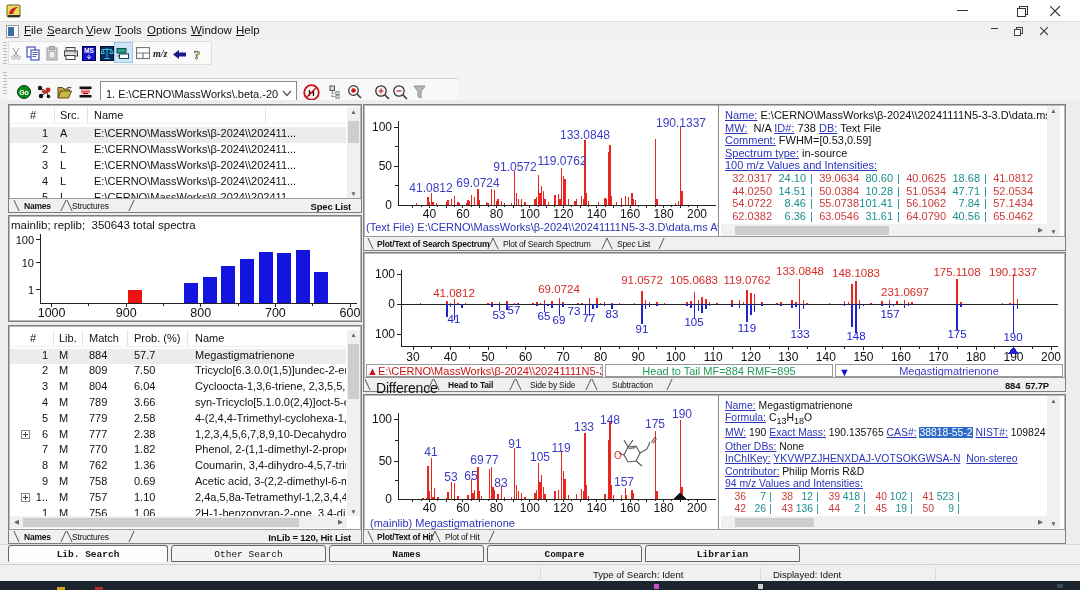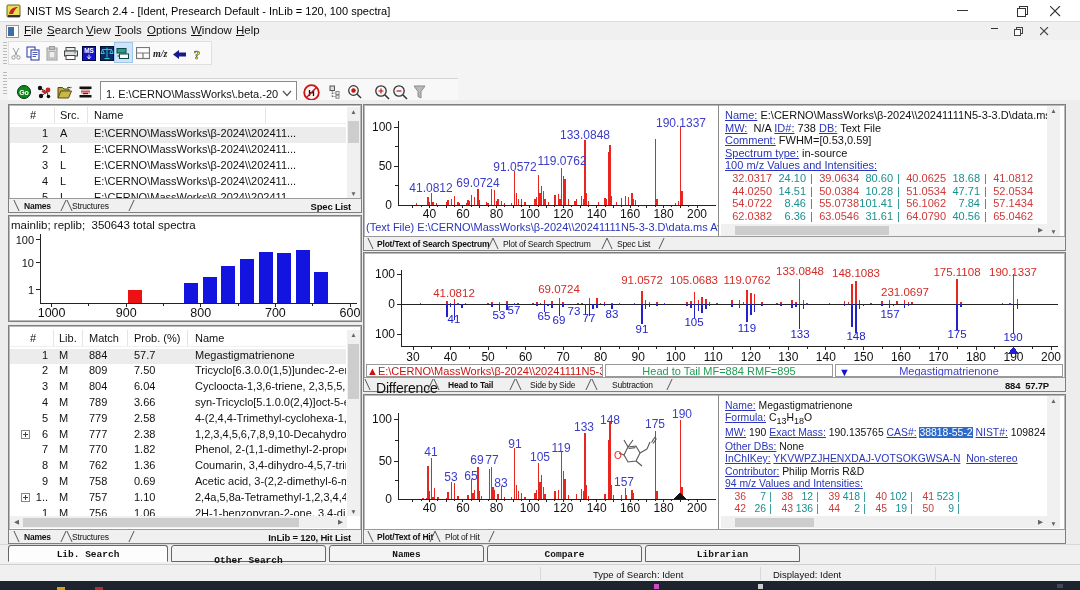--- a/index.html
+++ b/index.html
@@ -19,21 +19,20 @@
 sub{font-size:9px}
 </style></head>
 <body>
 
 <div class="abs" style="left:0;top:0;width:1080px;height:22px;background:#fff;border-bottom:1px solid #ddd">
  <svg class="abs" style="left:6px;top:3px" width="16" height="16" viewBox="0 0 16 16">
   <rect x="1" y="2" width="13" height="12" rx="1" fill="#e8e05a" stroke="#6a6020" stroke-width="1"></rect>
   <path d="M3 11 C4 6 7 4 12 4 C9 6 8 8 7 11 Z" fill="#cc2222"></path>
   <rect x="2" y="12" width="12" height="2" fill="#333"></rect>
  </svg>
- <div class="abs" style="left:27px;top:5px;font-size:11px;color:#000">NIST MS Search 2.4 - [Ident, Presearch Default - InLib = 120, 100 spectra]</div>
  <div class="abs" style="left:957px;top:10px;width:11px;height:1px;background:#333"></div>
  <svg class="abs" style="left:1017px;top:6px" width="11" height="11">
       <rect x="2.5" y="0.5" width="8" height="8" fill="none" stroke="#333"></rect>
       <rect x="0.5" y="2.5" width="8" height="8" fill="#fff" stroke="#333"></rect>
     </svg>
  <svg class="abs" style="left:1050px;top:6px" width="11" height="11">
       <path d="M0 0 L10 10 M10 0 L0 10" stroke="#333" stroke-width="1.1"></path>
     </svg>
 </div>
 
@@ -981,20 +980,21 @@
 <path d="M14 14 L10 7"></path>
         <path d="M14 14 L19 7"></path>
 <path d="M26 20 L33 16"></path>
         <path d="M33 16 L36 9"></path>
         <path d="M37.5 9.5 L41 4"></path>
         <path d="M39 10.5 L42.5 5.5"></path>
 <path d="M22 28 L28 33"></path>
 <text x="0" y="26" font-size="10" fill="#e8251f" stroke="none" font-family="Liberation Sans">O</text>
 </svg>
 </div>
+ <div class="abs" style="left:6px;top:122px;width:348px;font-size:11px;color:#2a35bb;white-space:nowrap">(mainlib) Megastigmatrienone</div>
  <div class="abs" style="left:354px;top:0;width:1px;height:135px;background:#8a8a8a"></div>
  <div class="abs" style="left:357px;top:1px;width:326px;height:122px;overflow:hidden;font-size:10.4px;line-height:12.4px">
   <div style="padding:4px 0 0 4px;white-space:nowrap">
    <div><span class="lk">Name:</span> Megastigmatrienone</div>
    <div style="height:14.5px"><span class="lk">Formula:</span> C<sub>13</sub>H<sub>18</sub>O</div>
    <div style="height:14px"><span class="lk">MW:</span> 190 <span class="lk">Exact Mass:</span> 190.135765 <span class="lk">CAS#:</span> <span style="background:#2f6bc8;color:#fff">38818-55-2</span> <span class="lk">NIST#:</span> 109824 </div>
    <div><span class="lk">Other DBs:</span> None</div>
    <div><span class="lk">InChIKey:</span> <span class="lk">YKVWPZJHENXDAJ-VOTSOKGWSA-N</span>&nbsp; <span class="lk">Non-stereo</span></div>
    <div><span class="lk">Contributor:</span> Philip Morris R&amp;D</div>
    <div><span class="lk">94 m/z Values and Intensities:</span></div>
@@ -1018,21 +1018,21 @@
   <span class="tab" style="left:81px;font-size:8.5px">Plot of Hit</span>
   <div class="slant" style="left:6px;top:1px"></div>
       <div class="slant2" style="left:68px;top:1px"></div>
   <div class="slant" style="left:73px;top:1px"></div>
       <div class="slant2" style="left:127px;top:1px"></div>
  </div>
 </div>
 
 <div class="abs" style="left:0;top:544px;width:1080px;height:20px;background:#f0f0f0;border-top:1px solid #d8d8d8"></div>
 <div class="abs" style="left:8px;top:545px;width:160px;height:17px;background:#fdfdfd;border:1px solid #666;border-radius:3px 3px 0 0;border-bottom:1px solid #fdfdfd;text-align:center;font-family:'Liberation Mono',monospace;font-size:9.5px;font-weight:bold;padding-top:3px">Lib. Search</div>
-<div class="abs" style="left:171px;top:545px;width:155px;height:17px;background:#f4f4f4;border:1px solid #666;border-radius:3px 3px 0 0;text-align:center;font-family:'Liberation Mono',monospace;font-size:9.5px;font-weight:bold;padding-top:9px">Other Search</div>
+<div class="abs" style="left:171px;top:545px;width:155px;height:17px;background:#f4f4f4;border:1px solid #666;border-radius:3px 3px 0 0;text-align:center;font-family:'Liberation Mono',monospace;font-size:9.5px;font-weight:normal;padding-top:3px">Other Search</div>
 <div class="abs" style="left:329px;top:545px;width:155px;height:17px;background:#f4f4f4;border:1px solid #666;border-radius:3px 3px 0 0;text-align:center;font-family:'Liberation Mono',monospace;font-size:9.5px;font-weight:bold;padding-top:3px">Names</div>
 <div class="abs" style="left:487px;top:545px;width:155px;height:17px;background:#f4f4f4;border:1px solid #666;border-radius:3px 3px 0 0;text-align:center;font-family:'Liberation Mono',monospace;font-size:9.5px;font-weight:bold;padding-top:3px">Compare</div>
 <div class="abs" style="left:645px;top:545px;width:155px;height:17px;background:#f4f4f4;border:1px solid #666;border-radius:3px 3px 0 0;text-align:center;font-family:'Liberation Mono',monospace;font-size:9.5px;font-weight:bold;padding-top:3px">Librarian</div>
 <div class="abs" style="left:0;top:564px;width:1080px;height:17px;background:#f0f0f0;border-top:1px solid #d0d0d0">
  <div class="abs" style="left:593px;top:4px;font-size:9.5px;color:#111">Type of Search: Ident</div>
  <div class="abs" style="left:773px;top:4px;font-size:9.5px;color:#111">Displayed: Ident</div>
  <div class="abs" style="left:540px;top:2px;width:1px;height:13px;background:#d8d8d8"></div>
  <div class="abs" style="left:760px;top:2px;width:1px;height:13px;background:#d8d8d8"></div>
  <div class="abs" style="left:935px;top:2px;width:1px;height:13px;background:#d8d8d8"></div>
 </div>

